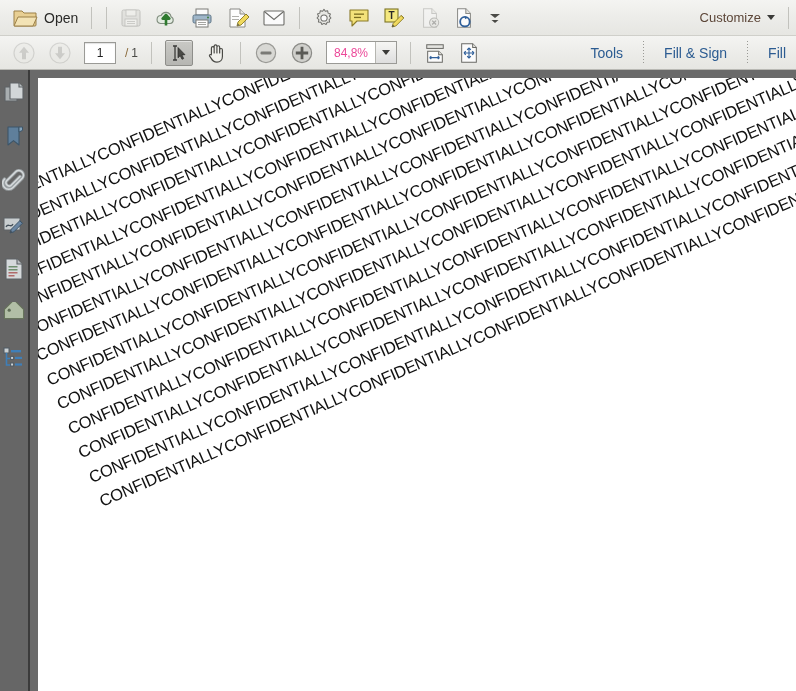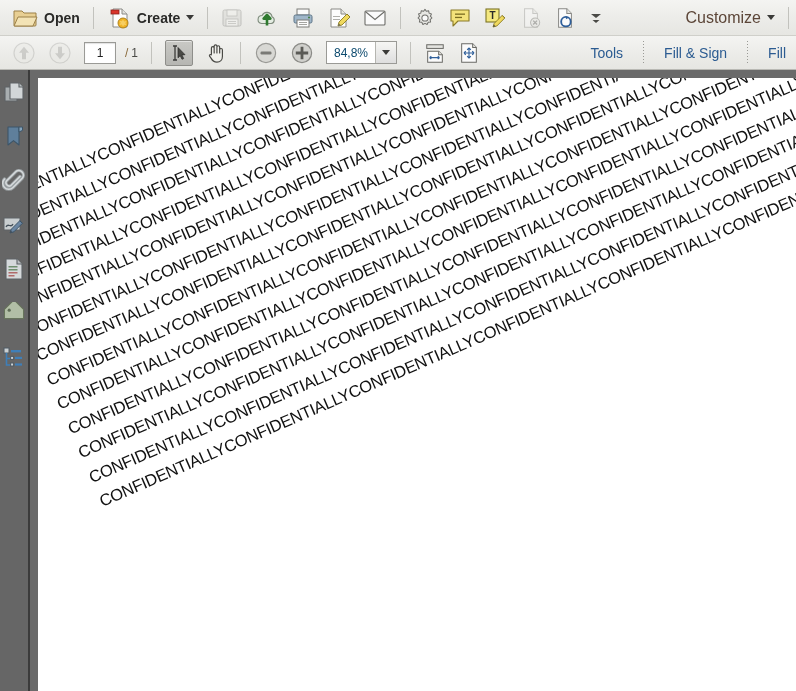--- a/index.html
+++ b/index.html
@@ -45,21 +45,21 @@
     align-items: center;
     height: 28px;
     padding: 0 5px;
     border: 1px solid transparent;
     border-radius: 3px;
     cursor: default;
     flex: 0 0 auto;
   }
   .tb-label {
     font-size: 14px;
-    font-weight: bold;
+    font-weight: normal;
     color: #2a2a28;
     margin-left: 6px;
     white-space: nowrap;
   }
   .tb-sep {
     flex: 0 0 auto;
     width: 1px;
     height: 22px;
     background: #c2c2bd;
     margin: 0 7px;
@@ -76,21 +76,21 @@
     width: 0; height: 0;
     border-left: 4px solid transparent;
     border-right: 4px solid transparent;
     border-top: 5px solid #3a3a38;
     margin-left: 6px;
   }
   .spacer { flex: 1 1 auto; }
 
   
   #customize-label {
-    font-size: 16px;
+    font-size: 13px;
     color: #5c4638;
     white-space: nowrap;
   }
 
   
   .task-btn {
     font-size: 14px;
     font-weight: normal;
     color: #2b5b91;
     white-space: nowrap;
@@ -116,21 +116,21 @@
   
   .zoombox {
     display: flex; align-items: stretch;
     height: 21px;
     border: 1px solid #9a9a96;
     background: #fff;
   }
   .zoomval {
     width: 48px;
     display: flex; align-items: center; justify-content: center;
-    font-size: 12px; color: #0c4a6e;
+    font-size: 12px; color: #ec4899;
   }
   .zoomdrop {
     width: 20px;
     border-left: 1px solid #b5b5b0;
     background: linear-gradient(to bottom,#f6f6f4,#dedede);
     display: flex; align-items: center; justify-content: center;
   }
   .zoomdrop .caret { margin-left: 0; border-top-color: #3a3a38; }
 
   .tool-toggle {
@@ -219,33 +219,20 @@
         <svg width="26" height="22" viewBox="0 0 26 22">
           <path d="M2 4h8l2 2h12v12a1 1 0 0 1-1 1H3a1 1 0 0 1-1-1V4z" fill="#e8cf93" stroke="#9b8048" stroke-width="1"></path>
           <path d="M2 19l4-9h19l-4 9z" fill="#f3e3b5" stroke="#9b8048" stroke-width="1"></path>
         </svg>
       </span>
       <span class="tb-label">Open</span>
     </div>
 
     <div class="tb-sep"></div>
 
-    <div class="tb-item">
-      <span>
-        <svg width="24" height="24" viewBox="0 0 24 24">
-          <path d="M6 3h9l5 5v13H6z" fill="#fdfdfd" stroke="#8a8a86" stroke-width="1"></path>
-          <path d="M15 3v5h5" fill="#e2e2de" stroke="#8a8a86" stroke-width="1"></path>
-          <rect x="4" y="4" width="8" height="4" fill="#d9342b" stroke="#8d2019" stroke-width=".8"></rect>
-          <circle cx="16" cy="17" r="5" fill="#f0b429" stroke="#a87a12" stroke-width=".9"></circle>
-          <path d="M16 13.5l1.2 2.1 2.3-.5-1.2 2.1 1.2 2.1-2.3-.5L16 20.5l-1.2-2.1-2.3.5 1.2-2.1-1.2-2.1 2.3.5z" fill="#f7cf63"></path>
-        </svg>
-      </span>
-      <span class="tb-label">Create</span>
-      <span class="caret"></span>
-    </div>
 
     <div class="tb-sep"></div>
 
     <div class="tb-item ghost">
       <span>
         <svg width="22" height="22" viewBox="0 0 22 22">
           <rect x="2" y="3" width="18" height="16" rx="1.5" fill="#cfcfca" stroke="#7d7d79" stroke-width="1"></rect>
           <rect x="6" y="3" width="10" height="6" fill="#eeeeea" stroke="#7d7d79" stroke-width=".8"></rect>
           <rect x="5" y="12" width="12" height="7" fill="#f4f4f0" stroke="#7d7d79" stroke-width=".8"></rect>
           <rect x="7" y="14" width="8" height="1" fill="#9a9a96"></rect>

